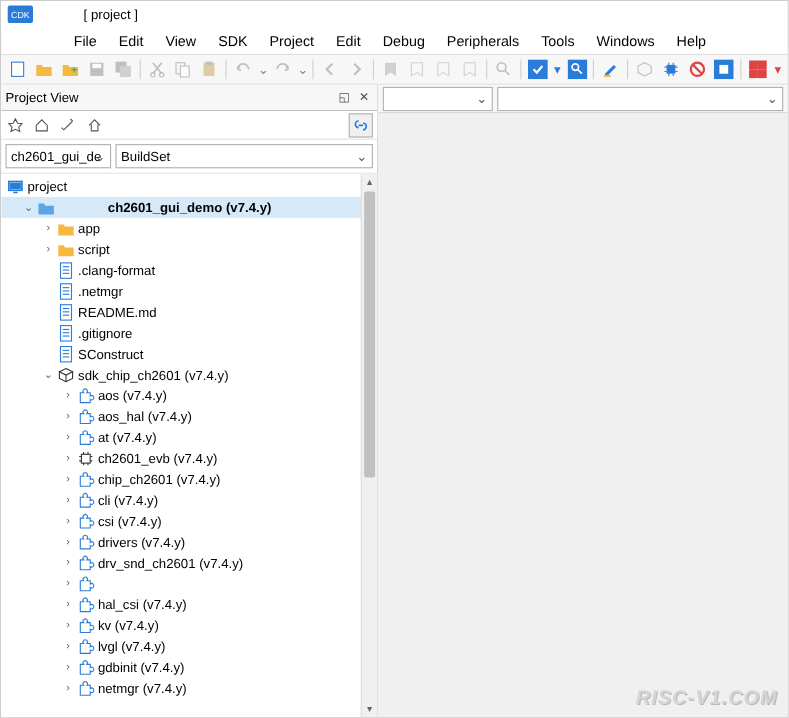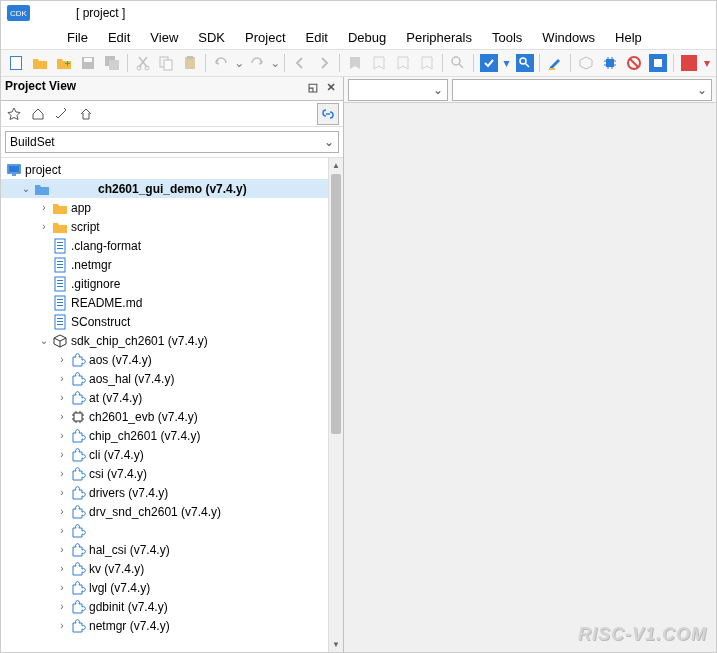--- a/index.html
+++ b/index.html
@@ -7,21 +7,21 @@
 .titlebar { display: flex; align-items: center; padding: 3px 6px; background: #fff; height: 24px; }
 .titlebar .logo { width: 23px; height: 16px; background: #2a7cd8; color: #fff; font-size: 8px; font-weight: normal; display: flex; align-items: center; justify-content: center; border-radius: 2px; margin-right: 6px; }
 .titlebar .title { font-size: 12px; padding-left: 40px; }
 .menubar { display: flex; gap: 0; padding: 2px 20px; background: #fff; height: 24px; align-items: flex-end; margin-left: 36px; }
 .menubar .menu-item { padding: 2px 10px; cursor: default; font-size: 13px; }
 .toolbar { display: flex; align-items: center; padding: 2px 4px; background: #f7f7f7; border-top: 1px solid #e0e0e0; border-bottom: 1px solid #e0e0e0; height: 28px; gap: 2px; }
 .tb-btn { width: 22px; height: 22px; display: flex; align-items: center; justify-content: center; cursor: pointer; border-radius: 2px; }
 .tb-sep { width: 1px; height: 18px; background: #d0d0d0; margin: 0 2px; }
 .main-area { display: flex; flex: 1; overflow: hidden; }
 .left-panel { width: 343px; display: flex; flex-direction: column; border-right: 1px solid #c0c0c0; }
-.panel-header { display: flex; align-items: flex-start; justify-content: space-between; padding: 2px 4px; background: #f7f7f7; border-bottom: 1px solid #c0c0c0; height: 24px; font-weight: bold; }
+.panel-header { display: flex; align-items: center; justify-content: space-between; padding: 2px 4px; background: #f7f7f7; border-bottom: 1px solid #c0c0c0; height: 24px; font-weight: normal; }
 .panel-header .controls { display: flex; gap: 2px; align-items: center; }
 .panel-header .ctrl { width: 16px; height: 16px; display: flex; align-items: center; justify-content: center; cursor: pointer; font-size: 11px; color: #555; }
 .panel-nav { display: flex; align-items: center; padding: 2px 4px; background: #fff; border-bottom: 1px solid #e0e0e0; height: 26px; gap: 6px; }
 .panel-nav .nav-btn { width: 18px; height: 18px; display: flex; align-items: center; justify-content: center; cursor: pointer; color: #555; }
 .panel-nav .spacer { flex: 1; }
 .panel-nav .link-btn { width: 22px; height: 22px; border: 1px solid #b0b0b0; display: flex; align-items: center; justify-content: center; background: #f0f0f0; cursor: pointer; }
 .combo-row { display: flex; padding: 4px; gap: 4px; border-bottom: 1px solid #e0e0e0; }
 .combo { border: 1px solid #b0b0b0; background: #fff; height: 22px; display: flex; align-items: center; padding: 0 4px; font-size: 12px; position: relative; }
 .combo::after { content: "⌄"; position: absolute; right: 4px; color: #555; font-size: 12px; }
 .combo.project { width: 96px; overflow: hidden; white-space: nowrap; }
@@ -266,20 +266,23 @@
           </svg>
         </div>
       <div class="spacer"></div>
       <div class="link-btn">
           <svg width="14" height="14">
             <path d="M5 3a3 3 0 0 0 0 6M9 11a3 3 0 0 0 0-6M5 7h4" fill="none" stroke="#2a7cd8" stroke-width="1.5"></path>
           </svg>
         </div>
     </div>
     <div class="combo-row">
+      <div class="combo project">
+          <span>ch2601_gui_de</span>
+        </div>
       <div class="combo buildset">
           <span>BuildSet</span>
         </div>
     </div>
     <div class="tree">
       <div class="tree-row">
         <span class="icon">
             <svg width="16" height="16">
               <rect x="2" y="3" width="12" height="8" fill="none" stroke="#2a7cd8" stroke-width="1.5"></rect>
               <rect x="3" y="4" width="10" height="6" fill="#2a7cd8"></rect>
@@ -342,33 +345,33 @@
       <div class="tree-row indent-2">
         <span class="arrow"></span>
         <span class="icon">
             <svg width="14" height="16">
               <rect x="2" y="1" width="10" height="14" fill="#fff" stroke="#2a7cd8"></rect>
               <rect x="4" y="4" width="6" height="1" fill="#2a7cd8"></rect>
               <rect x="4" y="7" width="6" height="1" fill="#2a7cd8"></rect>
               <rect x="4" y="10" width="6" height="1" fill="#2a7cd8"></rect>
             </svg>
           </span>
-        <span class="label">.gitignore</span>
+        <span class="label">README.md</span>
       </div>
       <div class="tree-row indent-2">
         <span class="arrow"></span>
         <span class="icon">
             <svg width="14" height="16">
               <rect x="2" y="1" width="10" height="14" fill="#fff" stroke="#2a7cd8"></rect>
               <rect x="4" y="4" width="6" height="1" fill="#2a7cd8"></rect>
               <rect x="4" y="7" width="6" height="1" fill="#2a7cd8"></rect>
               <rect x="4" y="10" width="6" height="1" fill="#2a7cd8"></rect>
             </svg>
           </span>
-        <span class="label">README.md</span>
+        <span class="label">.gitignore</span>
       </div>
       <div class="tree-row indent-2">
         <span class="arrow"></span>
         <span class="icon">
             <svg width="14" height="16">
               <rect x="2" y="1" width="10" height="14" fill="#fff" stroke="#2a7cd8"></rect>
               <rect x="4" y="4" width="6" height="1" fill="#2a7cd8"></rect>
               <rect x="4" y="7" width="6" height="1" fill="#2a7cd8"></rect>
               <rect x="4" y="10" width="6" height="1" fill="#2a7cd8"></rect>
             </svg>

